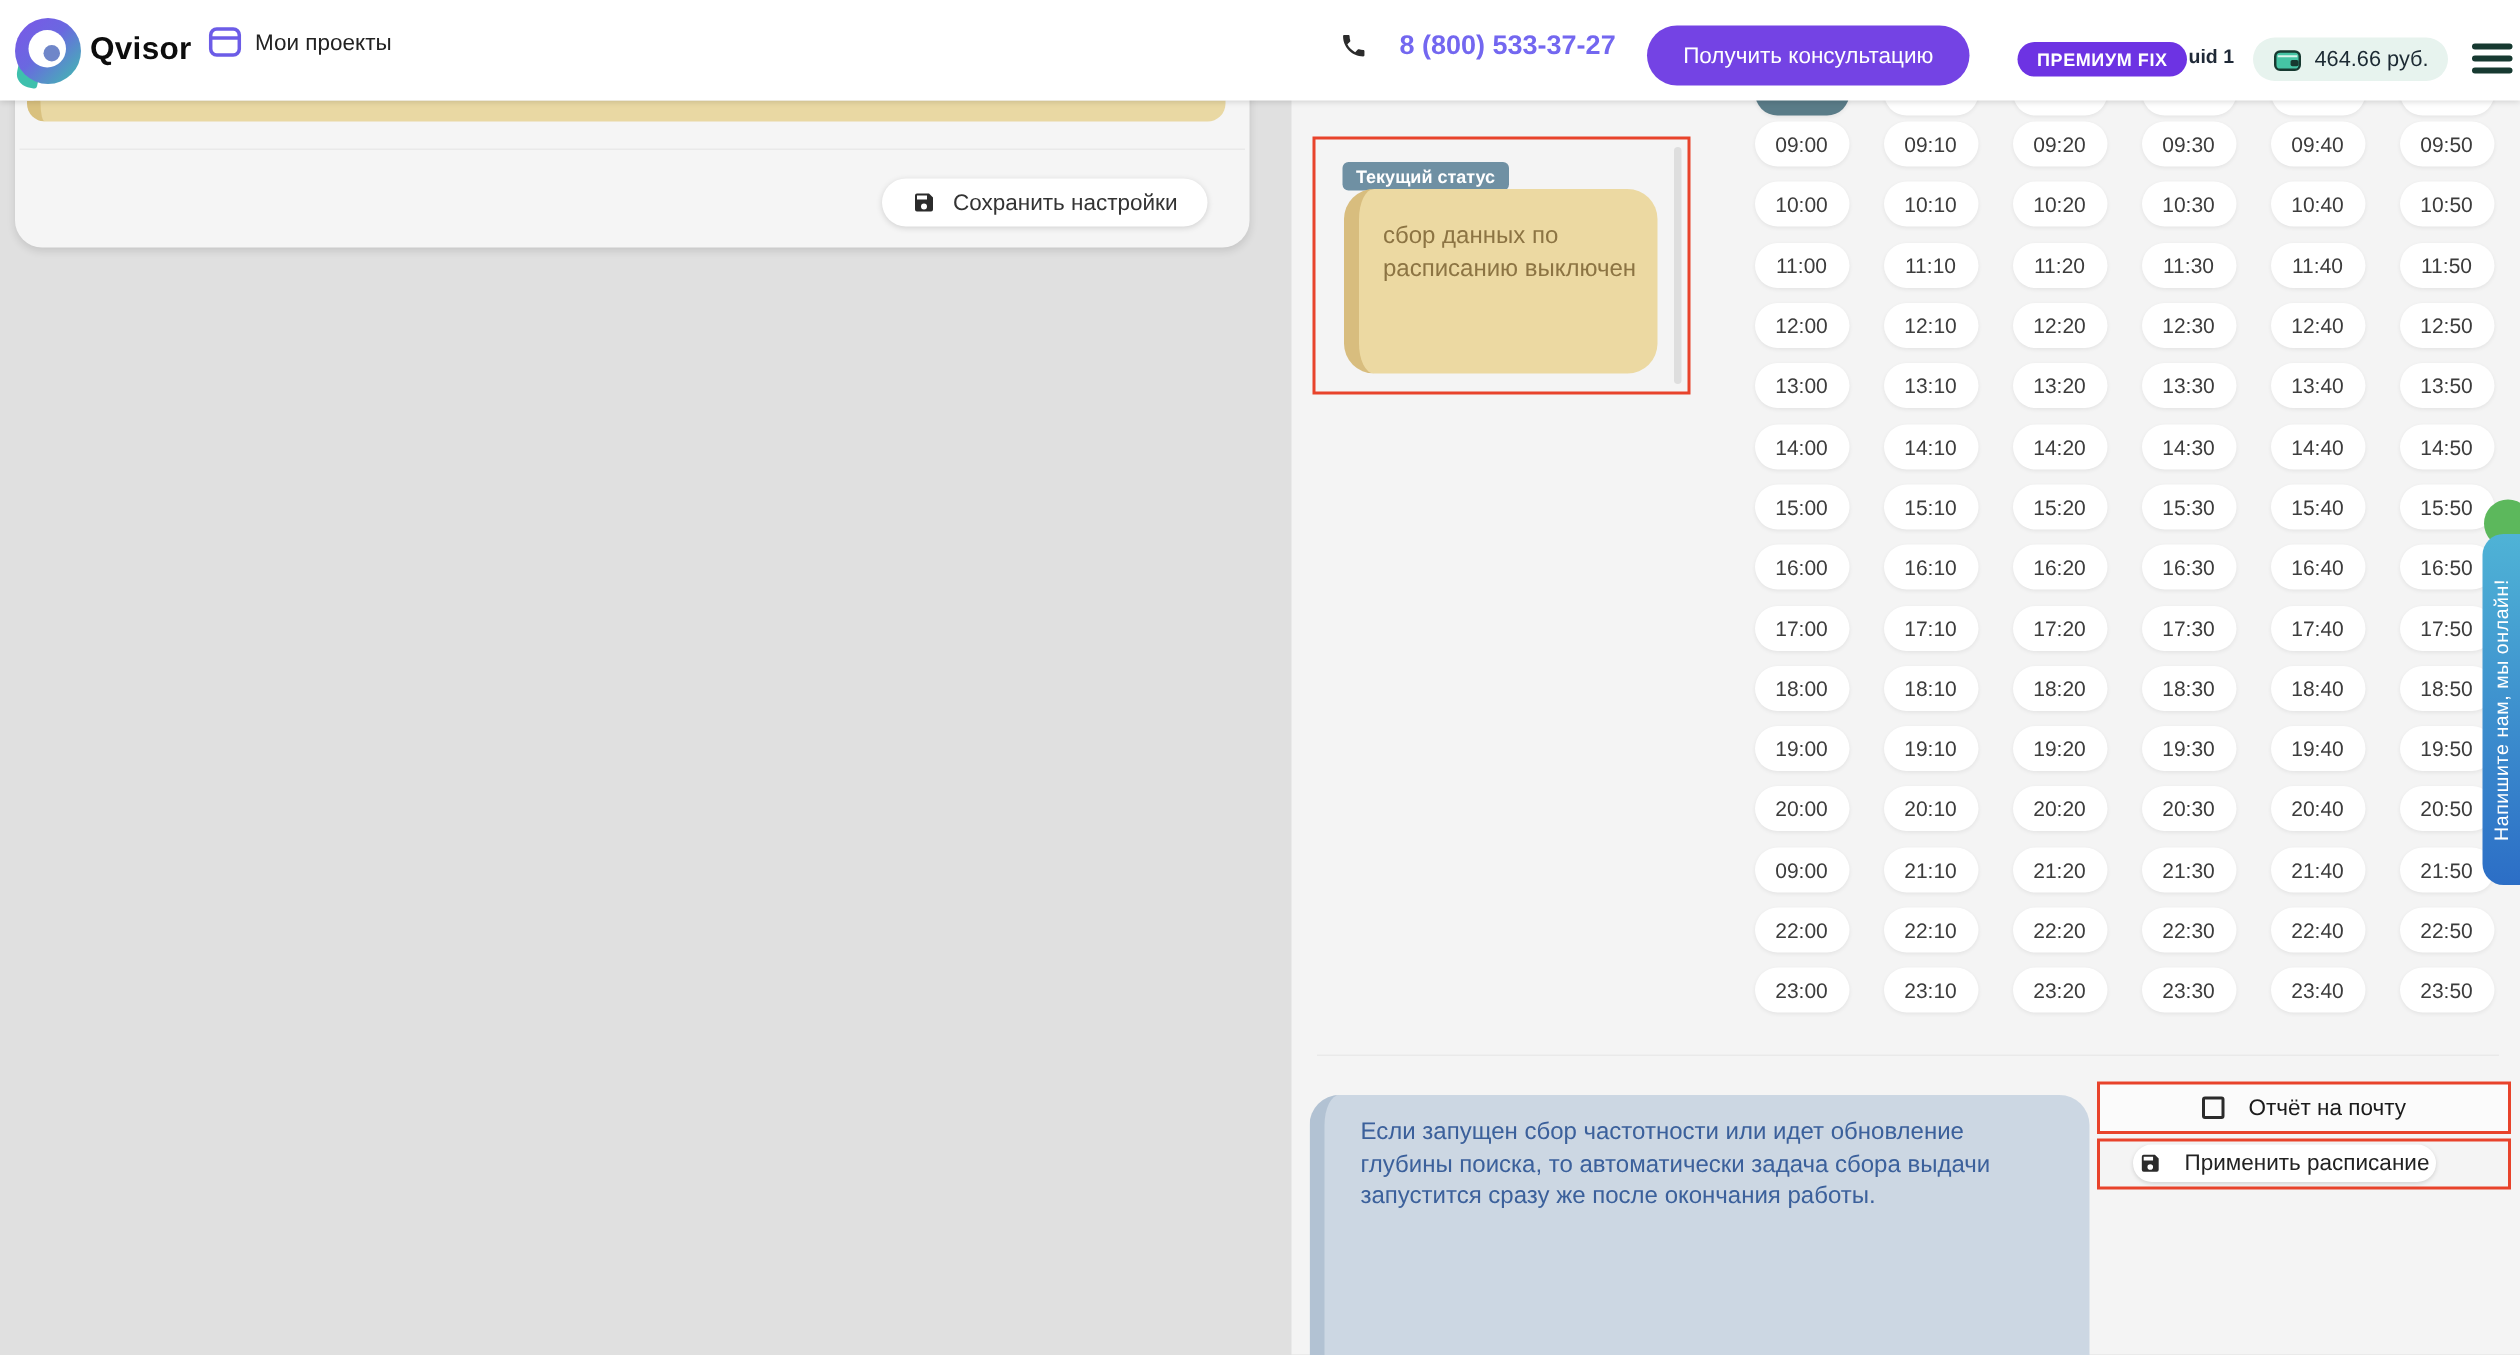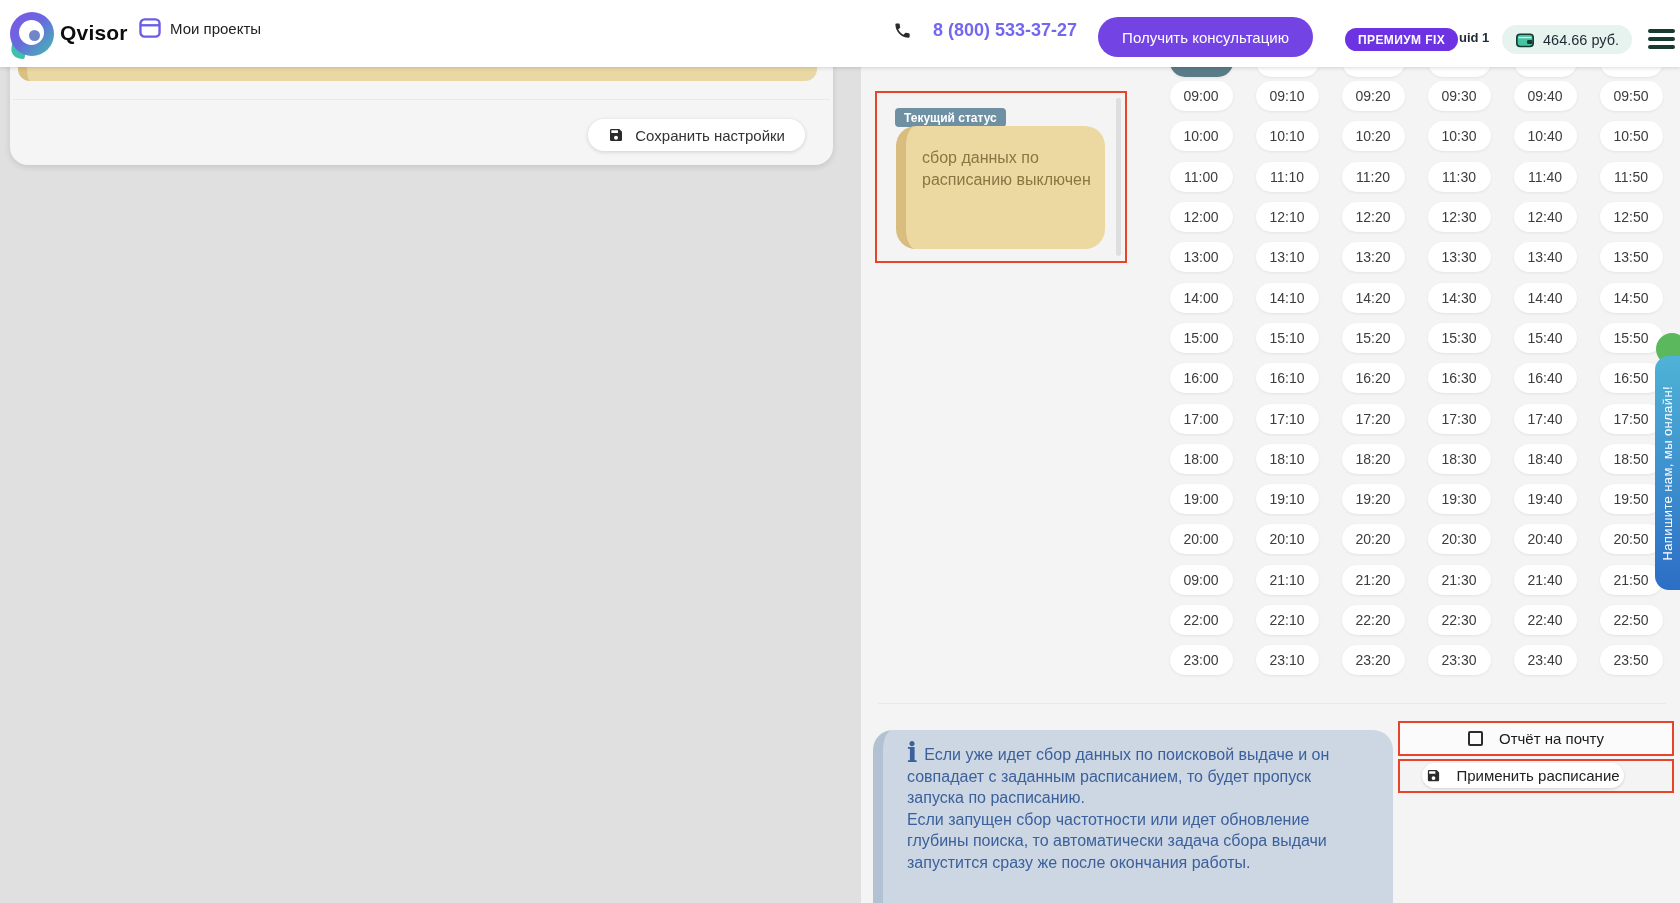--- a/index.html
+++ b/index.html
@@ -266,21 +266,20 @@
     <span>
       <svg width="15" height="15" viewBox="0 0 24 24">
           <path fill="#2b2b2b" d="M17 3H5a2 2 0 0 0-2 2v14a2 2 0 0 0 2 2h14a2 2 0 0 0 2-2V7l-4-4zM12 19a3 3 0 1 1 0-6 3 3 0 0 1 0 6zm3-10H5V5h10v4z"></path>
         </svg>
     </span>
     <span>Применить расписание</span>
   </button>
 </div>
 
 <div class="info-note">
-  <p><span class="info-i">i</span><span>Если уже идет сбор данных по поисковой выдаче и он совпадает с заданным расписанием, то будет пропуск запуска по расписанию.</span></p>
   <p>Если запущен сбор частотности или идет обновление глубины поиска, то автоматически задача сбора выдачи запустится сразу же после окончания работы.</p>
 </div>
 
 <div class="chat-tab-wrap">
   <div class="chat-green"></div>
   <div class="chat-tab">
     <span>Напишите нам, мы онлайн!</span>
   </div>
 </div>
 

